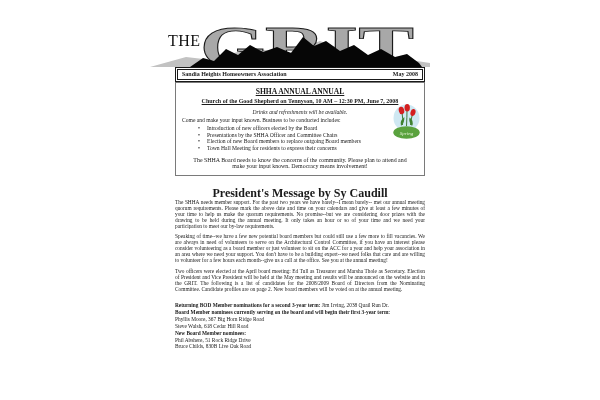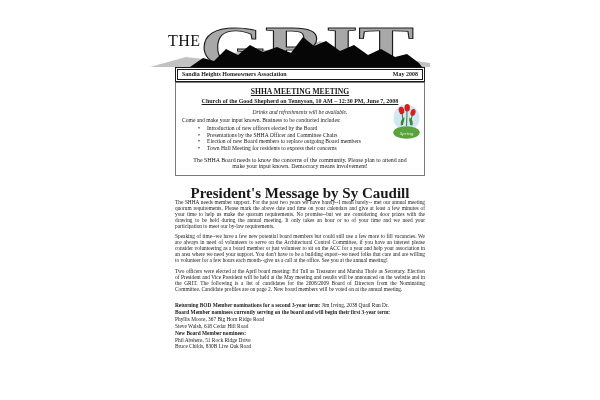--- a/index.html
+++ b/index.html
@@ -37,21 +37,21 @@
   .mb-subtitle { text-align: center; font-weight: bold; text-decoration: underline; font-size: 6px; line-height: 8px; margin-top: 1px; }
   .mb-note { text-align: center; font-style: italic; font-size: 5.6px; line-height: 7px; margin-top: 4px; }
   .mb-intro { font-size: 5.6px; line-height: 7px; margin-top: 1px; }
   .agenda { margin: 1px 0 0 16px; }
   .agenda-row { display: flex; font-size: 5.6px; line-height: 6px; margin-top: 0.5px; }
   .agenda-bullet { width: 9px; flex: none; text-align: left; }
   .mb-closing { text-align: center; font-size: 5.9px; line-height: 6.6px; margin-top: 6px; padding: 0 6px; }
   .spring-art { position: absolute; right: 3px; top: 20px; }
 
   
-  .pm-heading { text-align: center; font-weight: bold; font-size: 15px; line-height: 11px; margin-top: 12px; }
+  .pm-heading { text-align: center; font-weight: bold; font-size: 12px; line-height: 11px; margin-top: 12px; }
   .para { font-size: 5.35px; line-height: 5.95px; text-align: justify; margin-top: 5px; }
   .para.first { margin-top: 1px; }
 
   
   .noms { font-size: 5.35px; line-height: 6.9px; margin-top: 9px; }
   .bold { font-weight: bold; }
 </style>
 </head>
 <body>
 
@@ -67,21 +67,21 @@
       </svg>
       <div class="masthead-bar">
         <div class="masthead-bar-inner">
           <span>Sandia Heights Homeowners Association</span>
           <span>May 2008</span>
         </div>
       </div>
     </div>
 
     <div class="meeting-box">
-      <div class="mb-title">SHHA MEETING MEETING</div>
+      <div class="mb-title">SHHA ANNUAL ANNUAL</div>
       <div class="mb-subtitle">Church of the Good Shepherd on Tennyson, 10 AM – 12:30 PM, June 7, 2008</div>
       <div class="mb-note">Drinks and refreshments will be available.</div>
       <div class="mb-intro">Come and make your input known. Business to be conducted includes:</div>
 
       <div class="agenda">
         <div class="agenda-row">
           <span class="agenda-bullet">•</span>
           <span>Introduction of new officers elected by the Board</span>
         </div>
         <div class="agenda-row">

